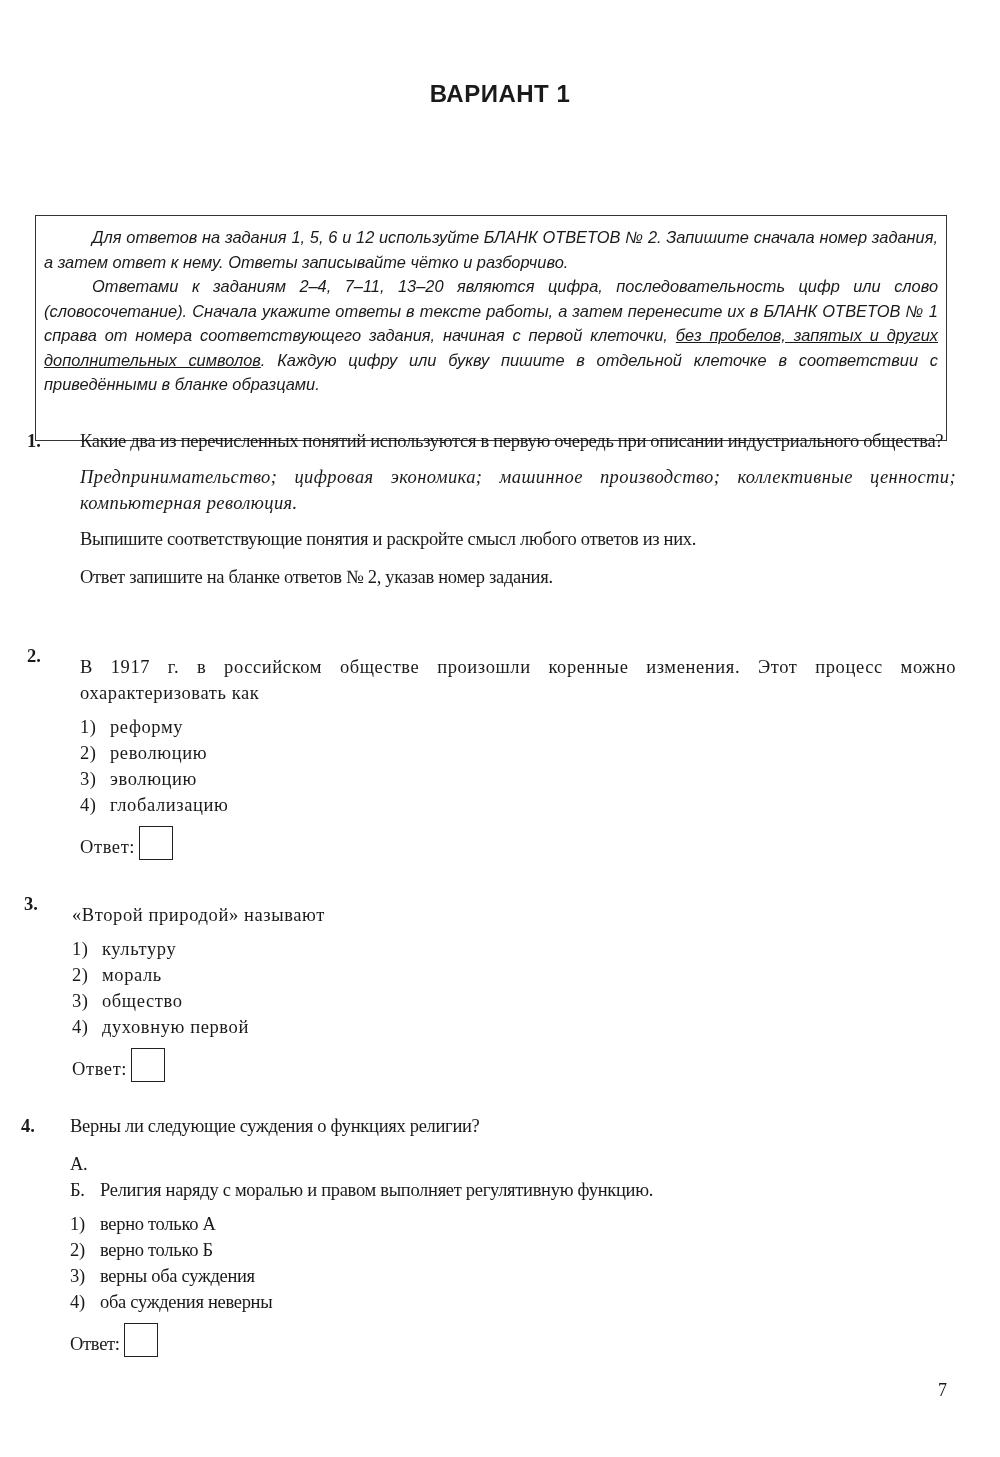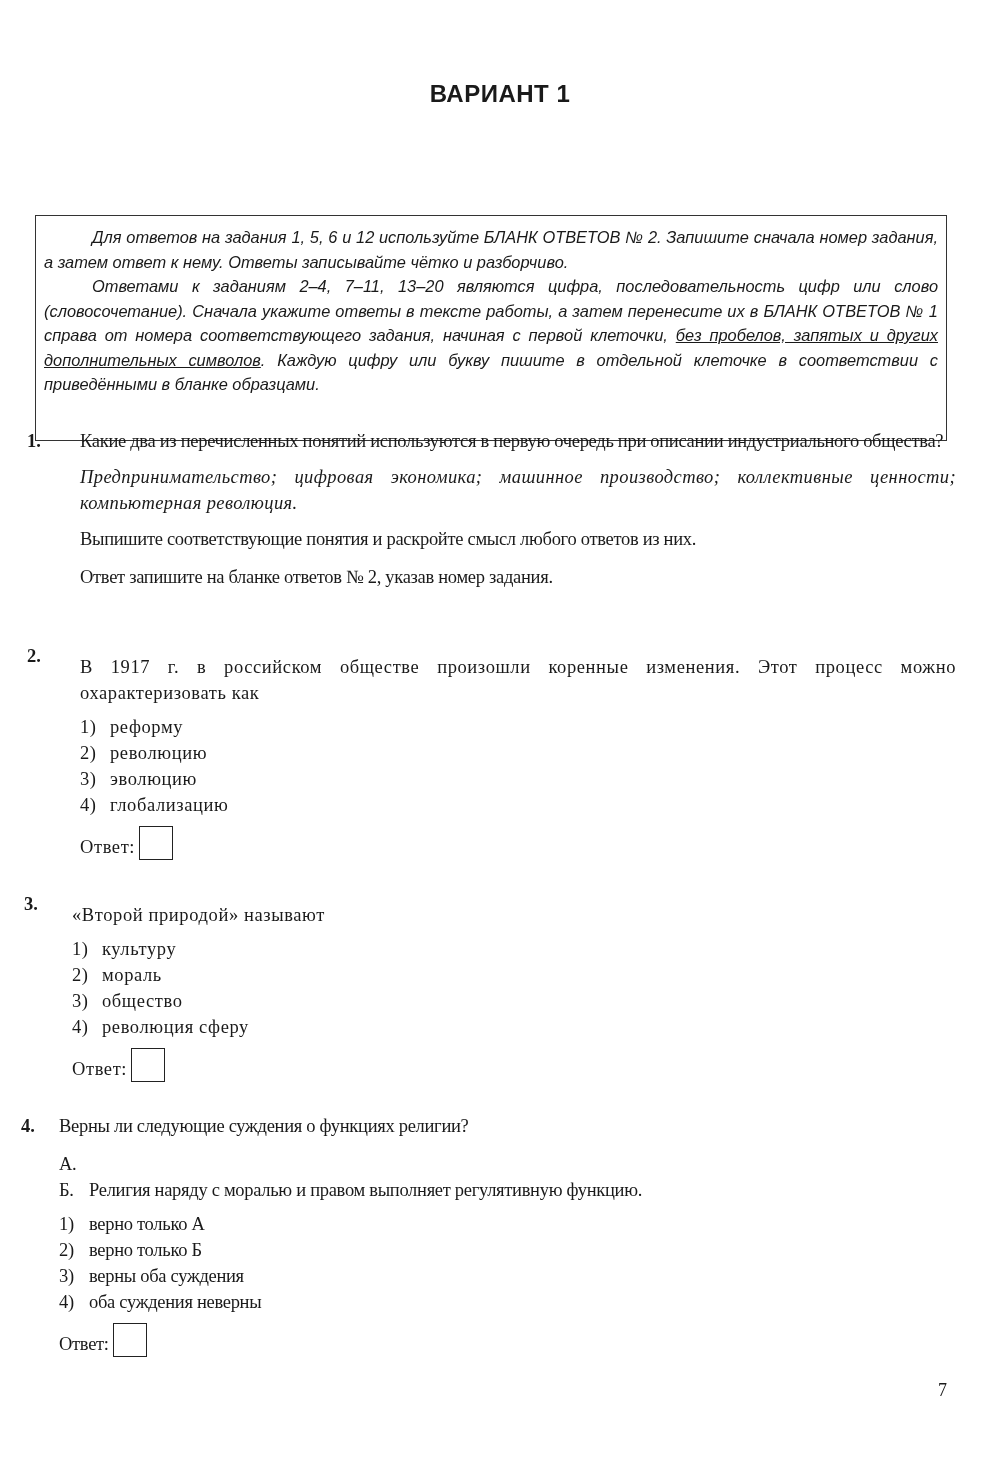--- a/index.html
+++ b/index.html
@@ -99,33 +99,33 @@
       <div class="opt">
           <span class="n">2)</span>
           <span>мораль</span>
         </div>
       <div class="opt">
           <span class="n">3)</span>
           <span>общество</span>
         </div>
       <div class="opt">
           <span class="n">4)</span>
-          <span>революция сферу</span>
+          <span>духовную первой</span>
         </div>
     </div>
     <div class="answer">
       <span class="lbl">Ответ:</span>
       <span class="box"></span>
     </div>
   </div>
 </div>
 
 <div class="q q4" style="top:1113px;">
   <span class="qnum" style="left:21px;">4.</span>
-  <div class="qbody" style="left:59px;">
+  <div class="qbody" style="left:70px;">
     <p class="last-left">Верны ли следующие суждения о функциях религии?</p>
     <div class="opts" style="margin-top:12px;">
       <div class="opt">
           <span class="n">А.</span>
         </div>
       <div class="opt">
           <span class="n">Б.</span>
           <span>Религия наряду с моралью и правом выполняет регулятивную функцию.</span>
         </div>
     </div>

